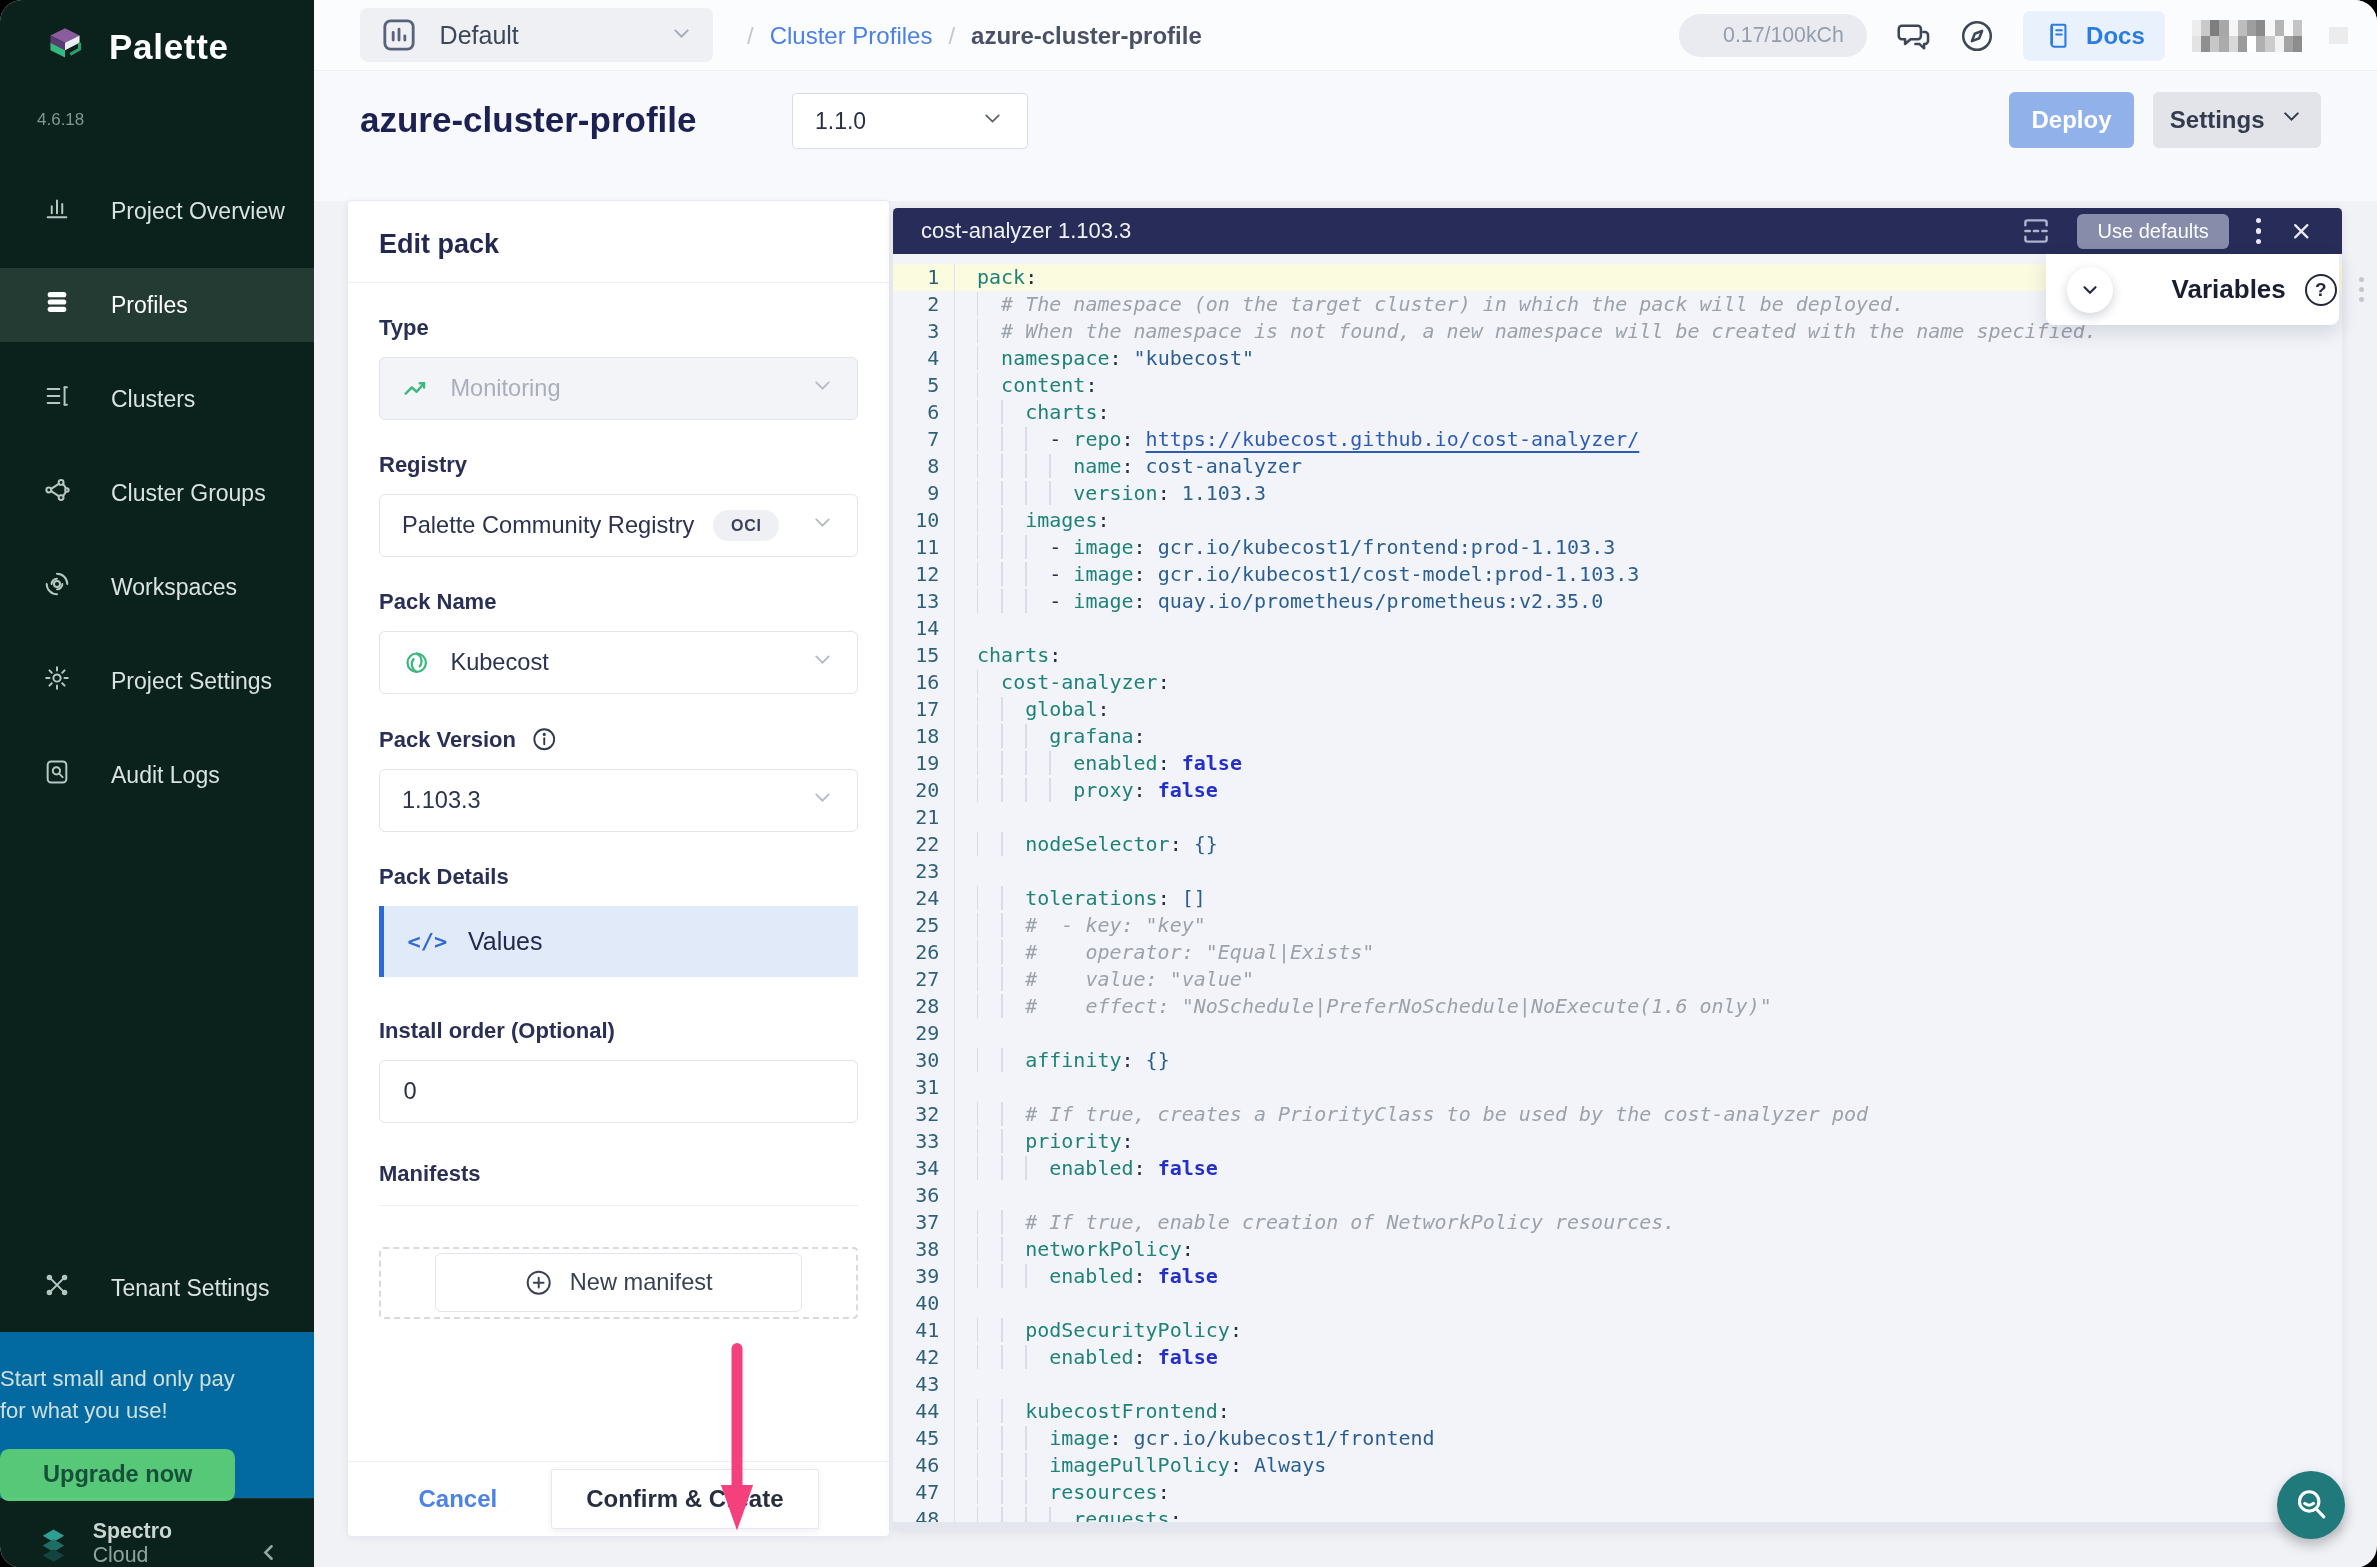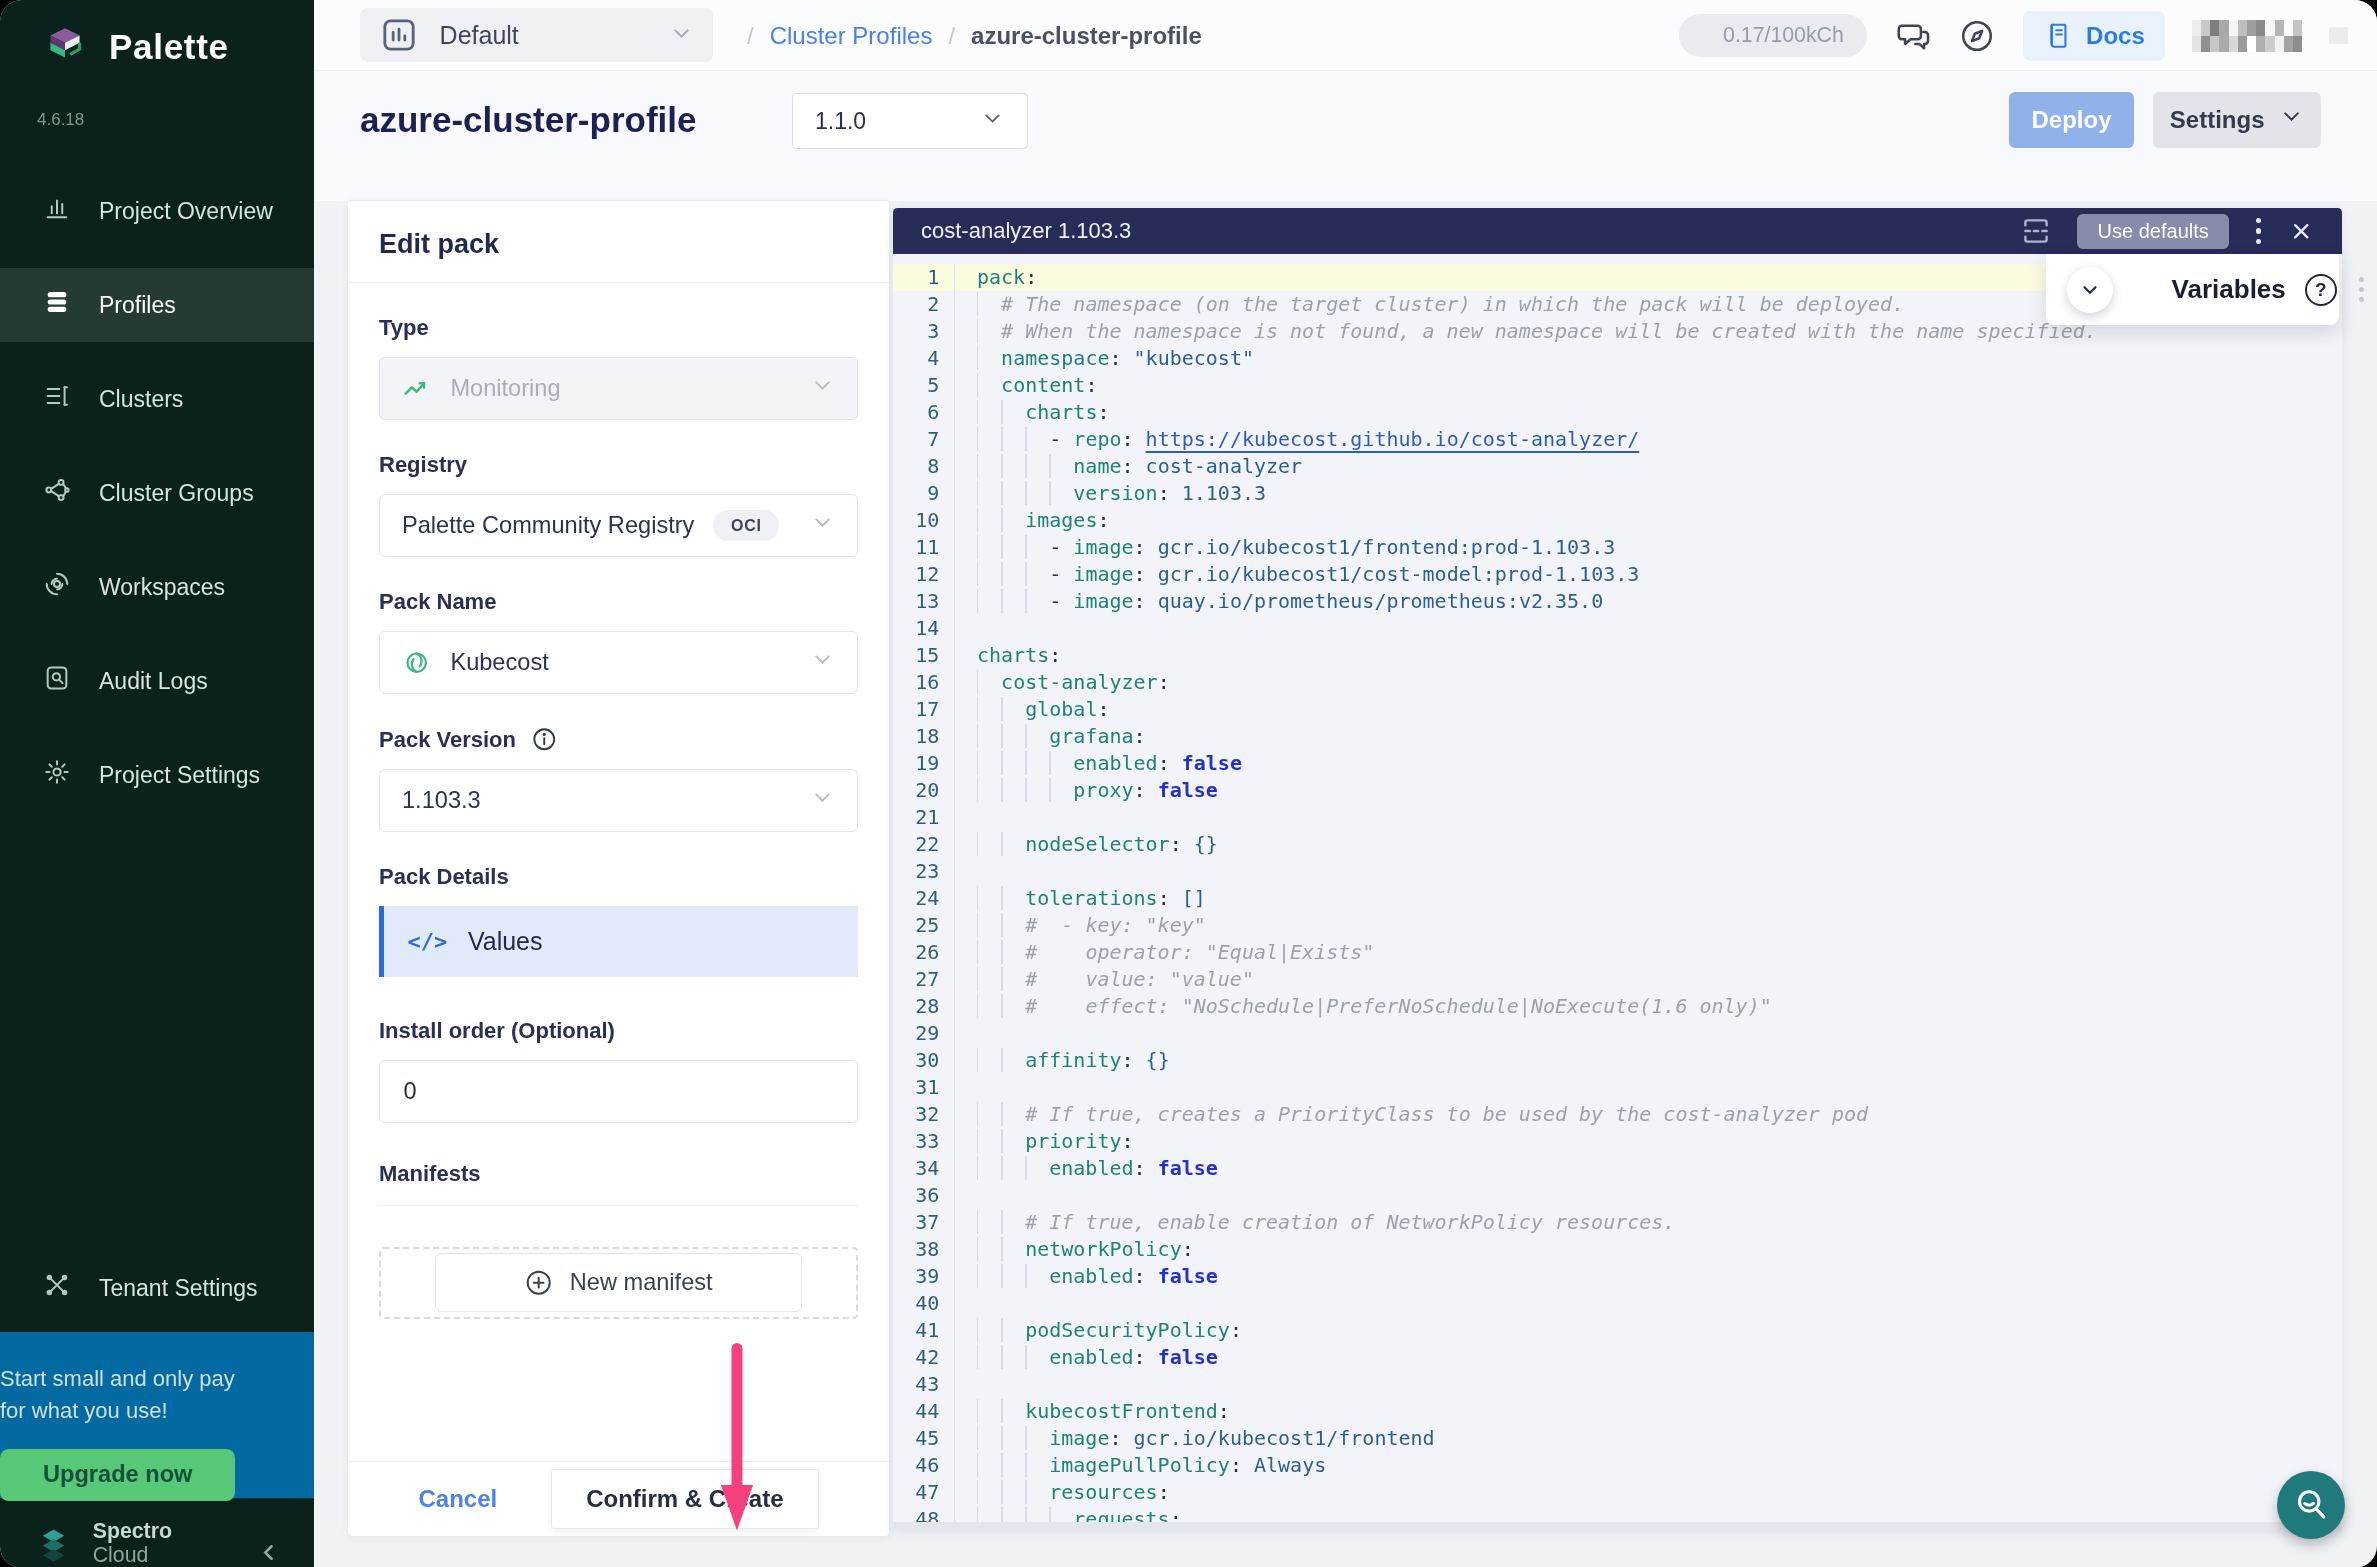--- a/index.html
+++ b/index.html
@@ -7,21 +7,21 @@
   body { font-family:"Liberation Sans", sans-serif; }
   .app { position:relative; width:2377px; height:1568px; background:#f1f2f6; border-radius:22px; overflow:hidden; }
 
   
   .sidebar { position:absolute; left:0; top:0; width:314px; height:100%; background:#0b211c; color:#dfe8e4; }
   .logo-row { position:absolute; left:40px; top:22px; display:flex; align-items:center; gap:19px; }
   .logo-row svg { width:50px; height:50px; }
   .brand { font-size:35px; font-weight:700; color:#ffffff; letter-spacing:0.7px; }
   .version { position:absolute; left:37px; top:110px; font-size:17px; color:#7f978f; }
   .nav { position:absolute; left:0; top:174px; right:0; display:flex; flex-direction:column; gap:20px; }
-  .nav-item { height:74px; display:flex; align-items:center; padding-left:43px; gap:28px; font-size:23px; color:#d9e3df; cursor:pointer; }
+  .nav-item { height:74px; display:flex; align-items:center; padding-left:43px; gap:40px; font-size:23px; color:#d9e3df; cursor:pointer; }
   .nav-item svg { width:28px; height:28px; color:#b7c8c1; flex:0 0 28px; }
   .nav-item.active { background:#243b33; color:#ffffff; }
   .nav-item.active svg { color:#ffffff; }
   .nav-tenant { position:absolute; left:0; right:0; top:1251px; }
   .promo { position:absolute; left:0; right:0; top:1332px; height:166px; background:#0369a1; padding-top:31px; }
   .promo-text { font-size:22px; line-height:1.45; color:#cfe0da; }
   .upgrade-btn { display:inline-block; margin-top:22px; background:#57c878; color:#17503a; font-weight:700; font-size:23.6px; padding:12.5px 43px; border-radius:8.8px; cursor:pointer; }
   .side-footer { position:absolute; left:0; right:0; bottom:0; height:70px; border-top:1.5px solid rgba(255,255,255,0.08); display:flex; align-items:flex-end; padding:0 32px; gap:17.7px; }
   .side-footer svg.sp { width:43px; height:43px; }
   .sp-name { font-size:21.3px; line-height:1.12; }
@@ -179,32 +179,32 @@
         <div class="nav-item">
           <span><svg viewBox="0 0 24 24" fill="none" stroke="currentColor" stroke-width="1.7" stroke-linecap="round" stroke-linejoin="round">
               <circle cx="12" cy="12" r="2.6"></circle>
               <path d="M12 3.2a8.8 8.8 0 018.8 8.8M12 20.8A8.8 8.8 0 013.2 12"></path>
               <path d="M12 7.4A4.6 4.6 0 007.4 12M12 16.6a4.6 4.6 0 004.6-4.6"></path>
             </svg></span>
           <span>Workspaces</span>
         </div>
         <div class="nav-item">
           <span><svg viewBox="0 0 24 24" fill="none" stroke="currentColor" stroke-width="1.7" stroke-linecap="round" stroke-linejoin="round">
+              <circle cx="12" cy="12" r="3.1"></circle>
+              <path d="M12 2.8v2.8M12 18.4v2.8M2.8 12h2.8M18.4 12h2.8M5.5 5.5l2 2M16.5 16.5l2 2M18.5 5.5l-2 2M7.5 16.5l-2 2"></path>
+            </svg></span>
+          <span>Project Settings</span>
+        </div>
+        <div class="nav-item">
+          <span><svg viewBox="0 0 24 24" fill="none" stroke="currentColor" stroke-width="1.7" stroke-linecap="round" stroke-linejoin="round">
               <rect x="4" y="3" width="16" height="18" rx="3"></rect>
               <circle cx="11.5" cy="11" r="3.1"></circle>
               <path d="M13.8 13.4l3 3"></path>
             </svg></span>
           <span>Audit Logs</span>
-        </div>
-        <div class="nav-item">
-          <span><svg viewBox="0 0 24 24" fill="none" stroke="currentColor" stroke-width="1.7" stroke-linecap="round" stroke-linejoin="round">
-              <circle cx="12" cy="12" r="3.1"></circle>
-              <path d="M12 2.8v2.8M12 18.4v2.8M2.8 12h2.8M18.4 12h2.8M5.5 5.5l2 2M16.5 16.5l2 2M18.5 5.5l-2 2M7.5 16.5l-2 2"></path>
-            </svg></span>
-          <span>Project Settings</span>
         </div>
       </div>
 
     <div class="nav nav-tenant" id="nav-tenant">
         <div class="nav-item">
           <span><svg viewBox="0 0 24 24" fill="none" stroke="currentColor" stroke-width="1.7" stroke-linecap="round" stroke-linejoin="round">
               <path d="M5.5 5.5l13 13M18.5 5.5l-13 13"></path>
               <circle cx="5.5" cy="5.5" r="1.5"></circle>
               <circle cx="18.5" cy="18.5" r="1.5"></circle>
               <circle cx="18.5" cy="5.5" r="1.5"></circle>

